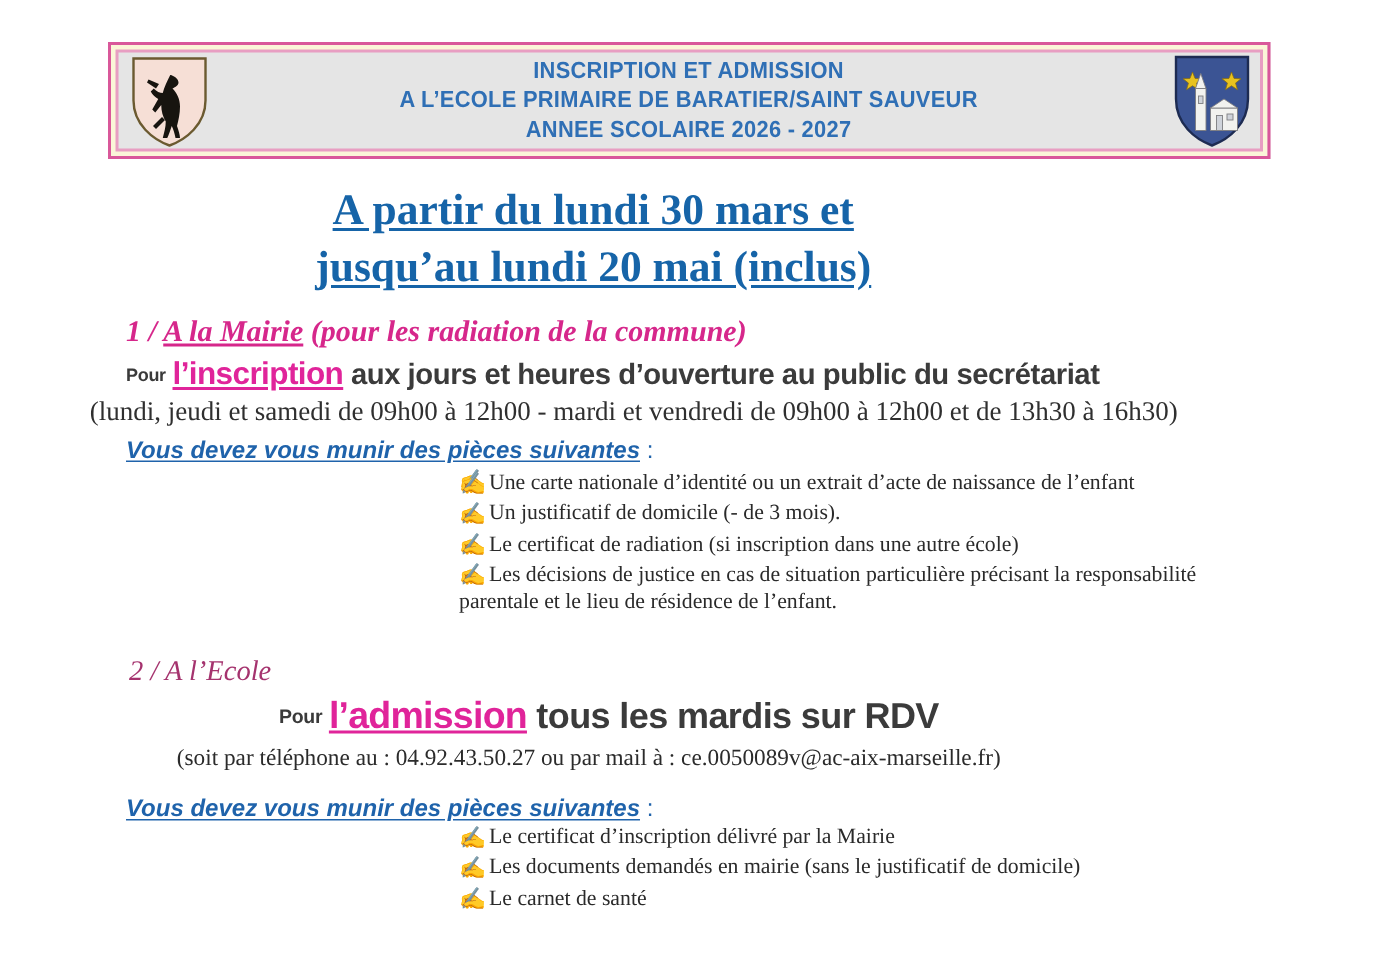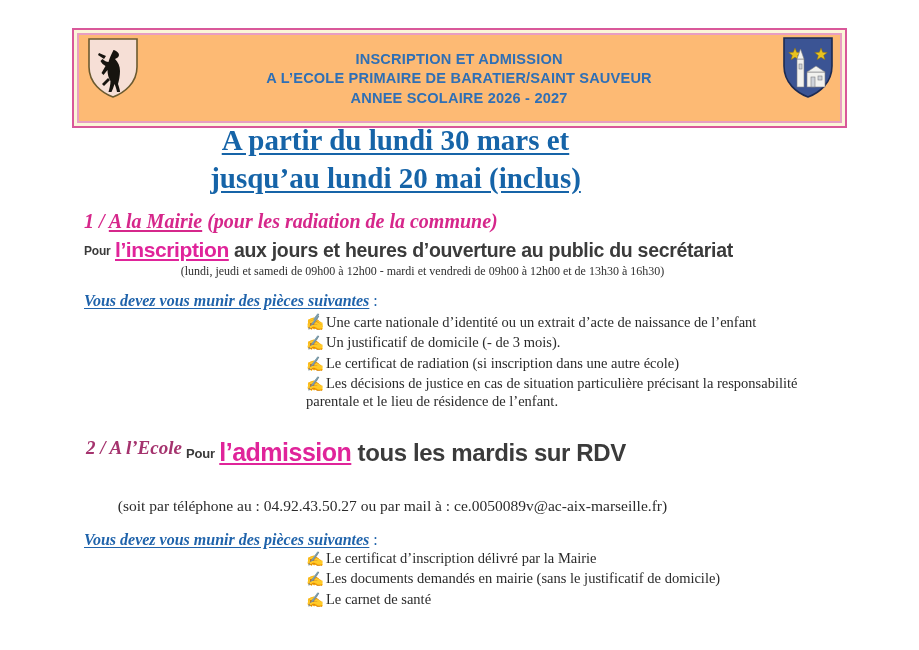--- a/index.html
+++ b/index.html
@@ -15,22 +15,22 @@
     color: #2b2b2b;
     overflow: hidden;
   }
 
   
   .header-banner {
     position: absolute;
     left: 72px;
     top: 28px;
     width: 775px;
-    height: 100px;
-    background: #fdba74;
+    height: 78px;
+    background: #e5e5e5;
     border: 2px solid #d9589a;
     box-sizing: border-box;
     box-shadow: inset 0 0 0 3px #fbf6d8, inset 0 0 0 5px #e89ec2;
   }
   .header-inner {
     position: absolute;
     inset: 0;
     display: flex;
     align-items: center;
     justify-content: center;
@@ -124,28 +124,28 @@
     text-align: right;
   }
 
   .hours-line {
     position: absolute;
     left: 0;
     top: 264px;
     width: 845px;
     text-align: center;
     font-family: "Liberation Serif", "DejaVu Serif", serif;
-    font-size: 12px;
+    font-size: 18px;
     color: #2f2f2f;
   }
 
   
   .munir {
     position: absolute;
-    font-family: Liberation Serif, serif;
+    font-family: Liberation Sans, sans-serif;
     font-style: italic;
     font-weight: bold;
     font-size: 16px;
     color: #1f63ab;
     white-space: nowrap;
   }
   .munir .u { text-decoration: underline; text-underline-offset: 2px; }
   .munir .colon { font-style: normal; font-weight: normal; }
   .munir-1 { left: 84px; top: 292px; }
   .munir-2 { left: 84px; top: 531px; }
@@ -178,30 +178,30 @@
     margin-left: -20px;
   }
 
   
   .sec2-head {
     position: absolute;
     left: 86px;
     top: 437px;
     font-family: "Liberation Serif", "DejaVu Serif", serif;
     font-style: italic;
-    font-weight: bold;
+    font-weight: normal;
     font-size: 19px;
     color: #a5336e;
     white-space: nowrap;
   }
 
   .admission-line {
     position: absolute;
     left: 186px;
-    top: 438px;
+    top: 463px;
     white-space: nowrap;
     font-family: "Liberation Sans", "DejaVu Sans", sans-serif;
     font-weight: bold;
   }
   .admission-line .pour {
     font-size: 13px;
     color: #3a3a3a;
     vertical-align: 3px;
     letter-spacing: -0.2px;
   }

